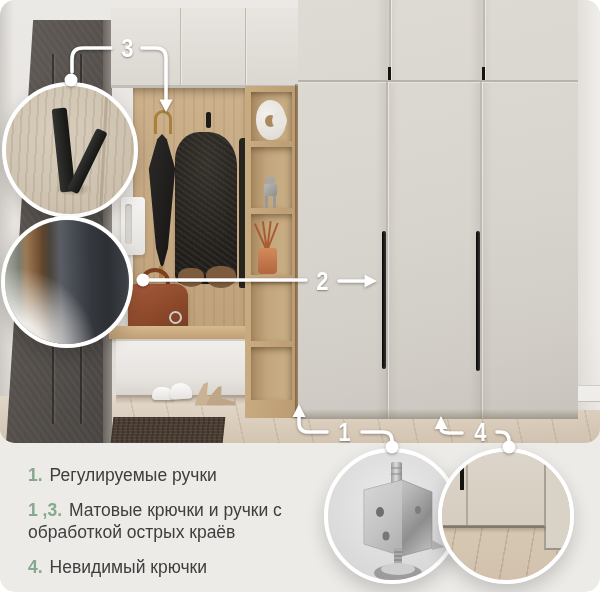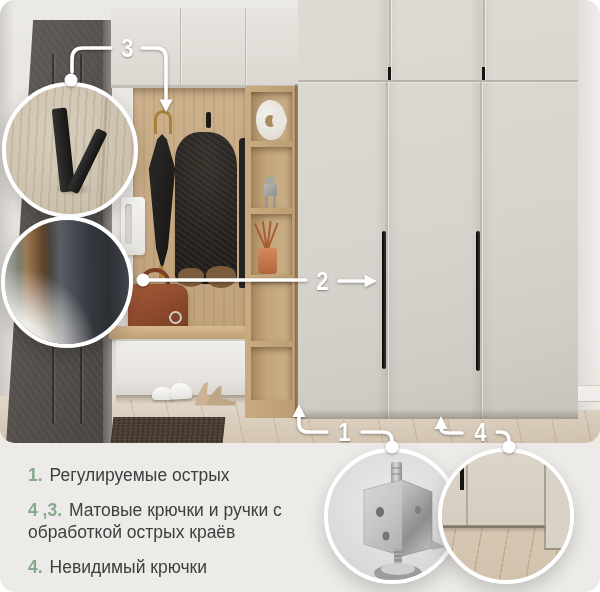--- a/index.html
+++ b/index.html
@@ -302,18 +302,18 @@
       <polygon points="441,416 434.5,429 447.5,429"></polygon>
     </g>
   </svg>
 
   <div class="callout-num" id="num3">3</div>
   <div class="callout-num" id="num2">2</div>
   <div class="callout-num" id="num1">1</div>
   <div class="callout-num" id="num4">4</div>
 
   <div class="legend">
-    <p><span class="lnum">1.</span><span>Регулируемые острых</span></p>
-    <p><span class="lnum">4 ,3.</span><span>Матовые крючки и ручки с обработкой острых краёв</span></p>
+    <p><span class="lnum">1.</span><span>Регулируемые ручки</span></p>
+    <p><span class="lnum">1 ,3.</span><span>Матовые крючки и ручки с обработкой острых краёв</span></p>
     <p><span class="lnum">4.</span><span>Невидимый крючки</span></p>
   </div>
 
 </div>
 
 </body></html>

